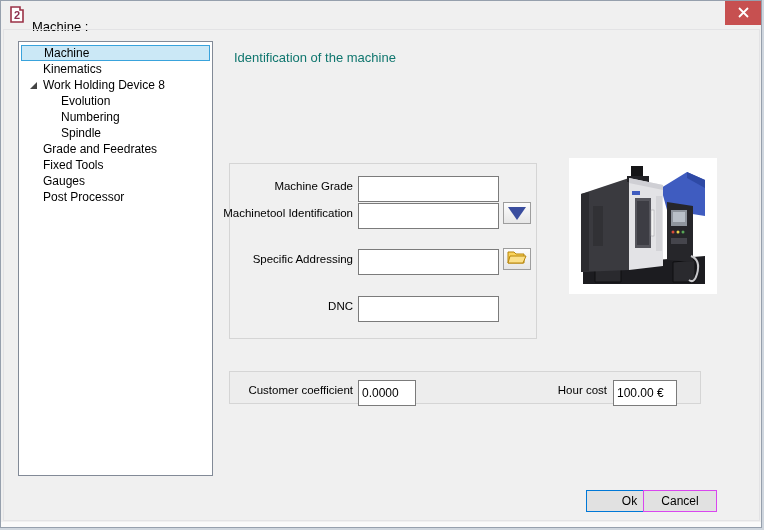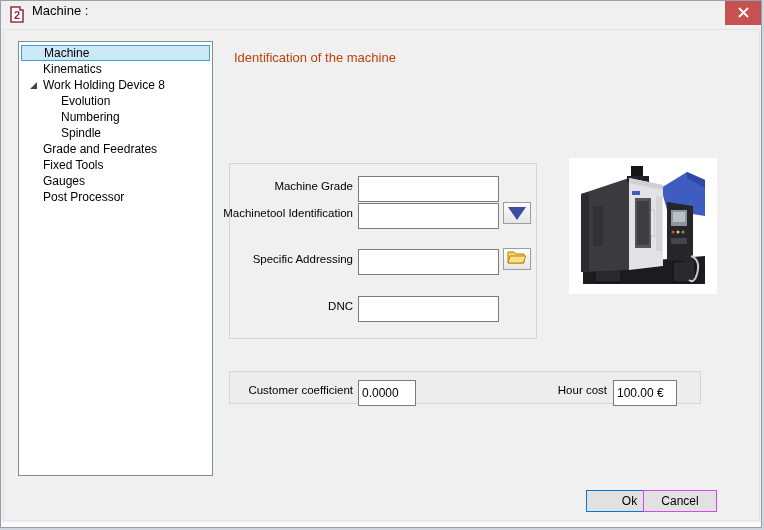--- a/index.html
+++ b/index.html
@@ -7,21 +7,21 @@
   body{font-family:"Liberation Sans",sans-serif;}
 
   .dialog{
     position:relative;width:762px;height:528px;margin:0;
     border:1px solid #96a0ad;background:#f0f0f0;overflow:hidden;
   }
 
   
   .titlebar{position:absolute;left:0;top:0;width:100%;height:28px;background:#f0f0f0;}
   .app-icon{position:absolute;left:7px;top:5px;width:18px;height:18px;}
-  .title-text{position:absolute;left:31px;top:2px;font-size:13px;color:#000;white-space:nowrap;}
+  .title-text{position:absolute;left:31px;top:18px;font-size:13px;color:#000;white-space:nowrap;}
   .close-btn{position:absolute;right:0;top:0;width:36px;height:24px;background:#c75050;
     border:none;display:flex;align-items:center;justify-content:center;cursor:pointer;padding:0;}
 
   
   .client-panel{position:absolute;left:2px;top:28px;width:757px;height:492px;
     border:1px solid #e3e3e5;background:transparent;}
   .bottom-light{position:absolute;left:0;top:521px;width:100%;height:7px;background:#fafafa;}
 
   
   .tree{position:absolute;left:17px;top:40px;width:195px;height:435px;
@@ -29,21 +29,21 @@
   .tree-row{position:relative;height:16px;line-height:16px;font-size:12px;color:#000;
     margin:0 2px;white-space:nowrap;cursor:default;padding-left:32px;}
   .tree-row .t-label{position:absolute;top:0;}
   .tree-row.lvl0 .t-label{left:22px;}
   .tree-row.lvl1 .t-label{left:40px;}
   .tree-row.sel{background:#cbe8f6;border:1px solid #39a3dc;line-height:14px;}
   .expander{position:absolute;left:9px;top:5px;width:7px;height:7px;background:#444;
     clip-path:polygon(100% 0,100% 100%,0 100%);}
 
   
-  .heading{position:absolute;left:233px;top:49px;font-size:13px;color:#c2410c;}
+  .heading{position:absolute;left:233px;top:49px;font-size:13px;color:#0f766e;}
 
   .groupbox{position:absolute;left:228px;top:162px;width:308px;height:176px;
     border:1px solid #d5d5d5;}
   .strip{position:absolute;left:228px;top:370px;width:472px;height:33px;
     border:1px solid #d5d5d5;background:#ededed;}
 
   .lbl{position:absolute;text-align:right;font-size:11.5px;color:#000;white-space:nowrap;}
   .tb{position:absolute;height:20px;border:1px solid #7b7b7b;background:#fff;
     font-family:"Liberation Sans",sans-serif;font-size:12px;padding:12px 3px;color:#000;}
 

